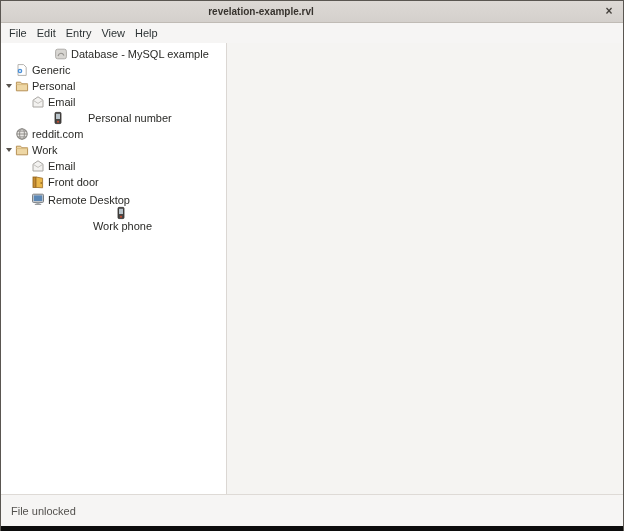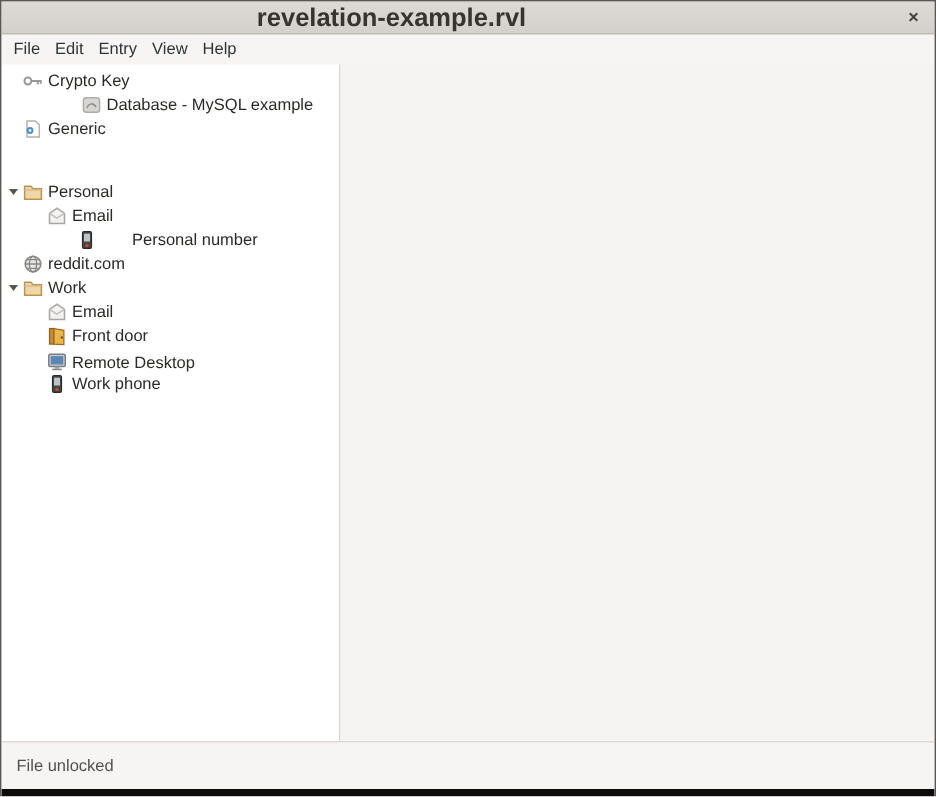--- a/index.html
+++ b/index.html
@@ -11,21 +11,21 @@
     background:#f5f4f2; overflow:hidden;
   }
   .titlebar {
     height:21px; flex:none; position:relative;
     background:linear-gradient(#ddd9d5,#d4d0cc);
     border-bottom:1px solid #c0bbb5;
   }
   .title {
     position:absolute; left:60px; right:162px; top:0;
     line-height:21px; text-align:center;
-    font-size:17px; font-weight:bold; color:#37332e;
+    font-size:10px; font-weight:bold; color:#37332e;
     white-space:nowrap; overflow:hidden;
   }
   .close-btn {
     position:absolute; right:5px; top:0; width:18px;
     line-height:21px; text-align:center;
     font-size:12px; font-weight:bold; color:#45413c; cursor:default;
   }
   .menubar {
     height:20px; flex:none; background:#f6f5f4;
     display:flex; align-items:center; padding-left:3px;
@@ -71,30 +71,20 @@
   <div class="menubar">
       <div class="menu-item">File</div>
       <div class="menu-item">Edit</div>
       <div class="menu-item">Entry</div>
       <div class="menu-item">View</div>
       <div class="menu-item">Help</div>
     </div>
 
   <div class="main">
     <div class="tree-panel">
-        <div class="tree-row" style="padding-left: 2px;">
-          <span class="expander"></span>
-          <span class="tree-icon">
-            <svg width="14" height="14" viewBox="0 0 14 14">
-              <circle cx="3.6" cy="7" r="2.3" fill="none" stroke="#9a9996" stroke-width="1.3"></circle>
-              <path d="M6 7 H12.8 M10.2 7 V9.4 M12.2 7 V8.8" stroke="#9a9996" stroke-width="1.3" fill="none"></path>
-            </svg>
-          </span>
-          <span class="tree-label">Crypto Key</span>
-        </div>
         <div class="tree-row" style="padding-left: 2px; margin-left: 39px;">
           <span class="expander"></span>
           <span class="tree-icon">
             <svg width="14" height="14" viewBox="0 0 14 14">
               <rect x="1.6" y="2.2" width="10.8" height="9.6" rx="2" fill="#d8d6d2" stroke="#aeaca8" stroke-width="1"></rect>
               <path d="M4 9 C5 5.6, 8.4 5.4, 10 8.4" stroke="#94928e" stroke-width="1.1" fill="none"></path>
             </svg>
           </span>
           <span class="tree-label">Database - MySQL example</span>
         </div>
@@ -102,21 +92,21 @@
           <span class="expander"></span>
           <span class="tree-icon">
             <svg width="14" height="14" viewBox="0 0 14 14">
               <path d="M3 1.6 h5.6 l2.6 2.6 v8.2 h-8.2 z" fill="#ffffff" stroke="#b5b3af" stroke-width="1"></path>
               <circle cx="5" cy="8" r="2.3" fill="#4a90d9"></circle>
               <circle cx="5" cy="8" r="0.9" fill="#ffffff"></circle>
             </svg>
           </span>
           <span class="tree-label">Generic</span>
         </div>
-        <div class="tree-row" style="padding-left: 2px; margin-top: 26px;">
+        <div class="tree-row" style="padding-left: 2px;">
           <span class="expander">
             <span class="tri"></span>
           </span>
           <span class="tree-icon">
             <svg width="14" height="14" viewBox="0 0 14 14">
               <path d="M1.4 3.2 h4.2 l1.4 1.6 h5.6 v7 h-11.2 z" fill="#eed7a5" stroke="#b79156" stroke-width="1"></path>
               <path d="M1.4 5.6 h11.2" stroke="#dabd82" stroke-width="1" fill="none"></path>
             </svg>
           </span>
           <span class="tree-label">Personal</span>
@@ -191,21 +181,21 @@
           <span class="tree-icon">
             <svg width="14" height="14" viewBox="0 0 14 14">
               <rect x="1.5" y="2.2" width="11" height="8.2" rx="1" fill="#c9cdd1" stroke="#7a7e82" stroke-width="1"></rect>
               <rect x="2.8" y="3.4" width="8.4" height="5.6" fill="#5b87b5"></rect>
               <rect x="5.4" y="10.4" width="3.2" height="1.4" fill="#9aa0a4"></rect>
               <rect x="3.8" y="11.8" width="6.4" height="1" fill="#84888c"></rect>
             </svg>
           </span>
           <span class="tree-label">Remote Desktop</span>
         </div>
-        <div class="tree-row" style="padding-left: 18px;">
+        <div class="tree-row" style="padding-left: 18px; flex-direction: column;">
           <span class="expander"></span>
           <span class="tree-icon">
             <svg width="14" height="14" viewBox="0 0 14 14">
               <rect x="4" y="1.4" width="6" height="11.2" rx="1" fill="#494744" stroke="#2d2b29" stroke-width="0.8"></rect>
               <rect x="5" y="2.8" width="4" height="5.2" fill="#b9c4cb"></rect>
               <circle cx="7" cy="10.7" r="1" fill="#d04a30"></circle>
             </svg>
           </span>
           <span class="tree-label">Work phone</span>
         </div>

